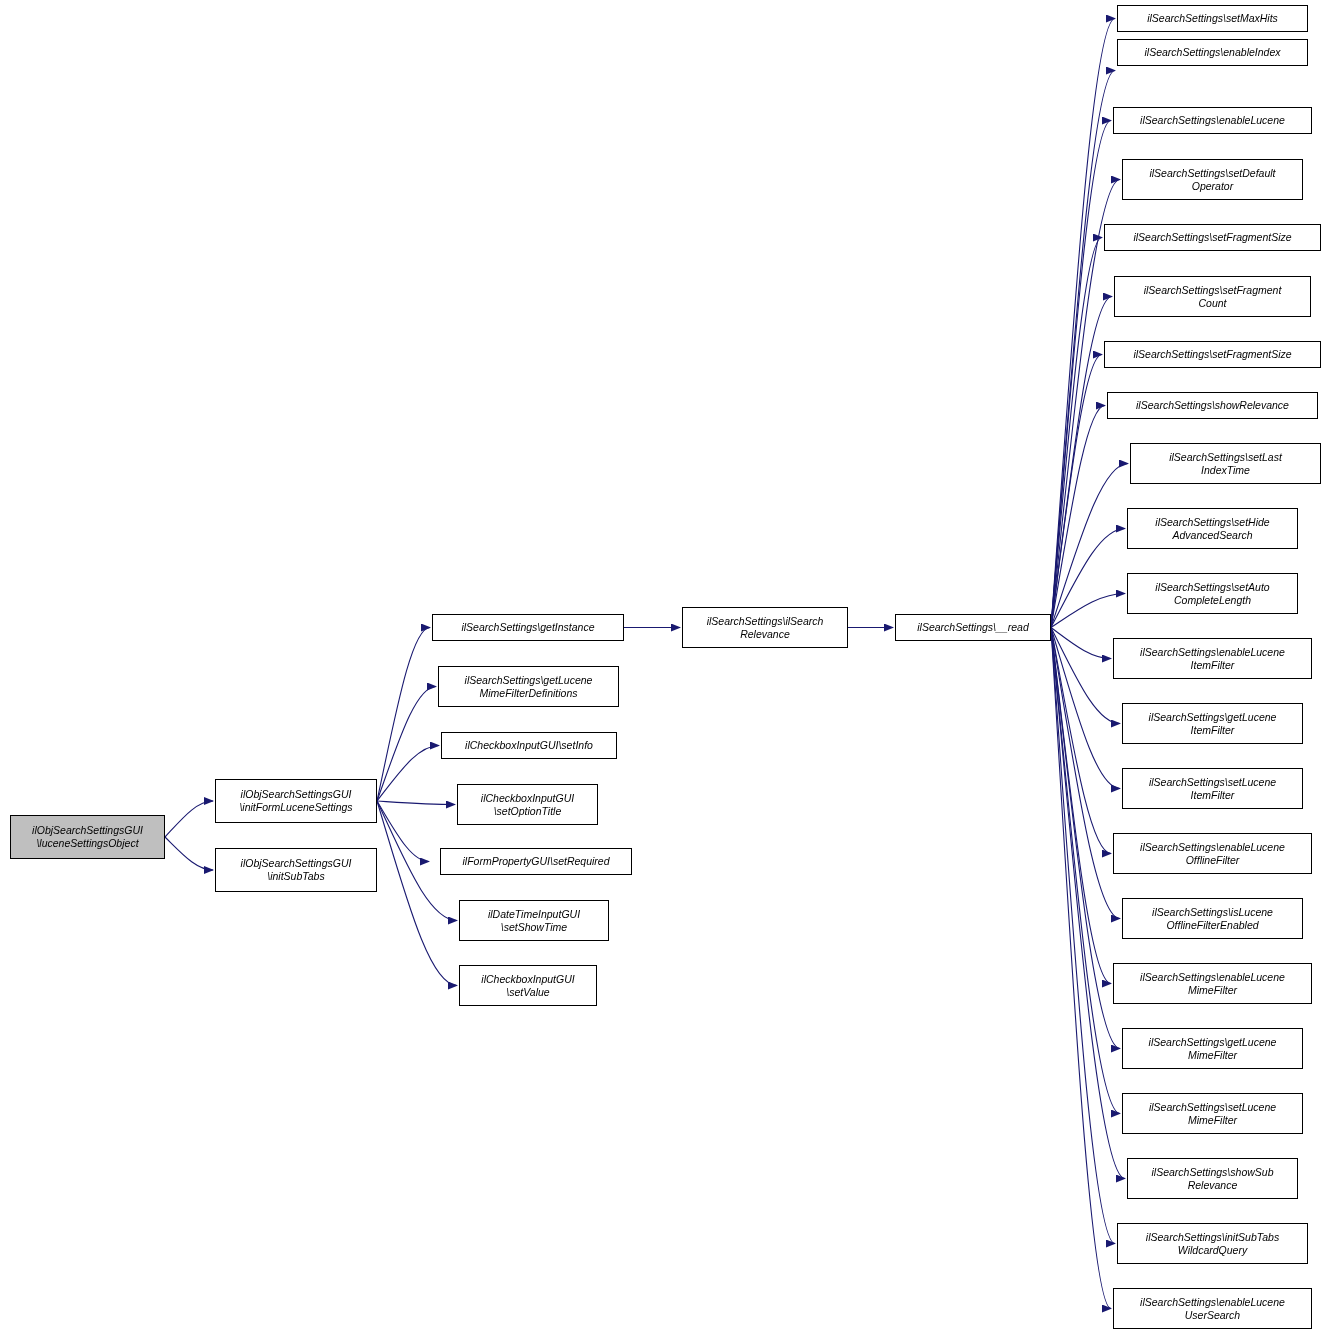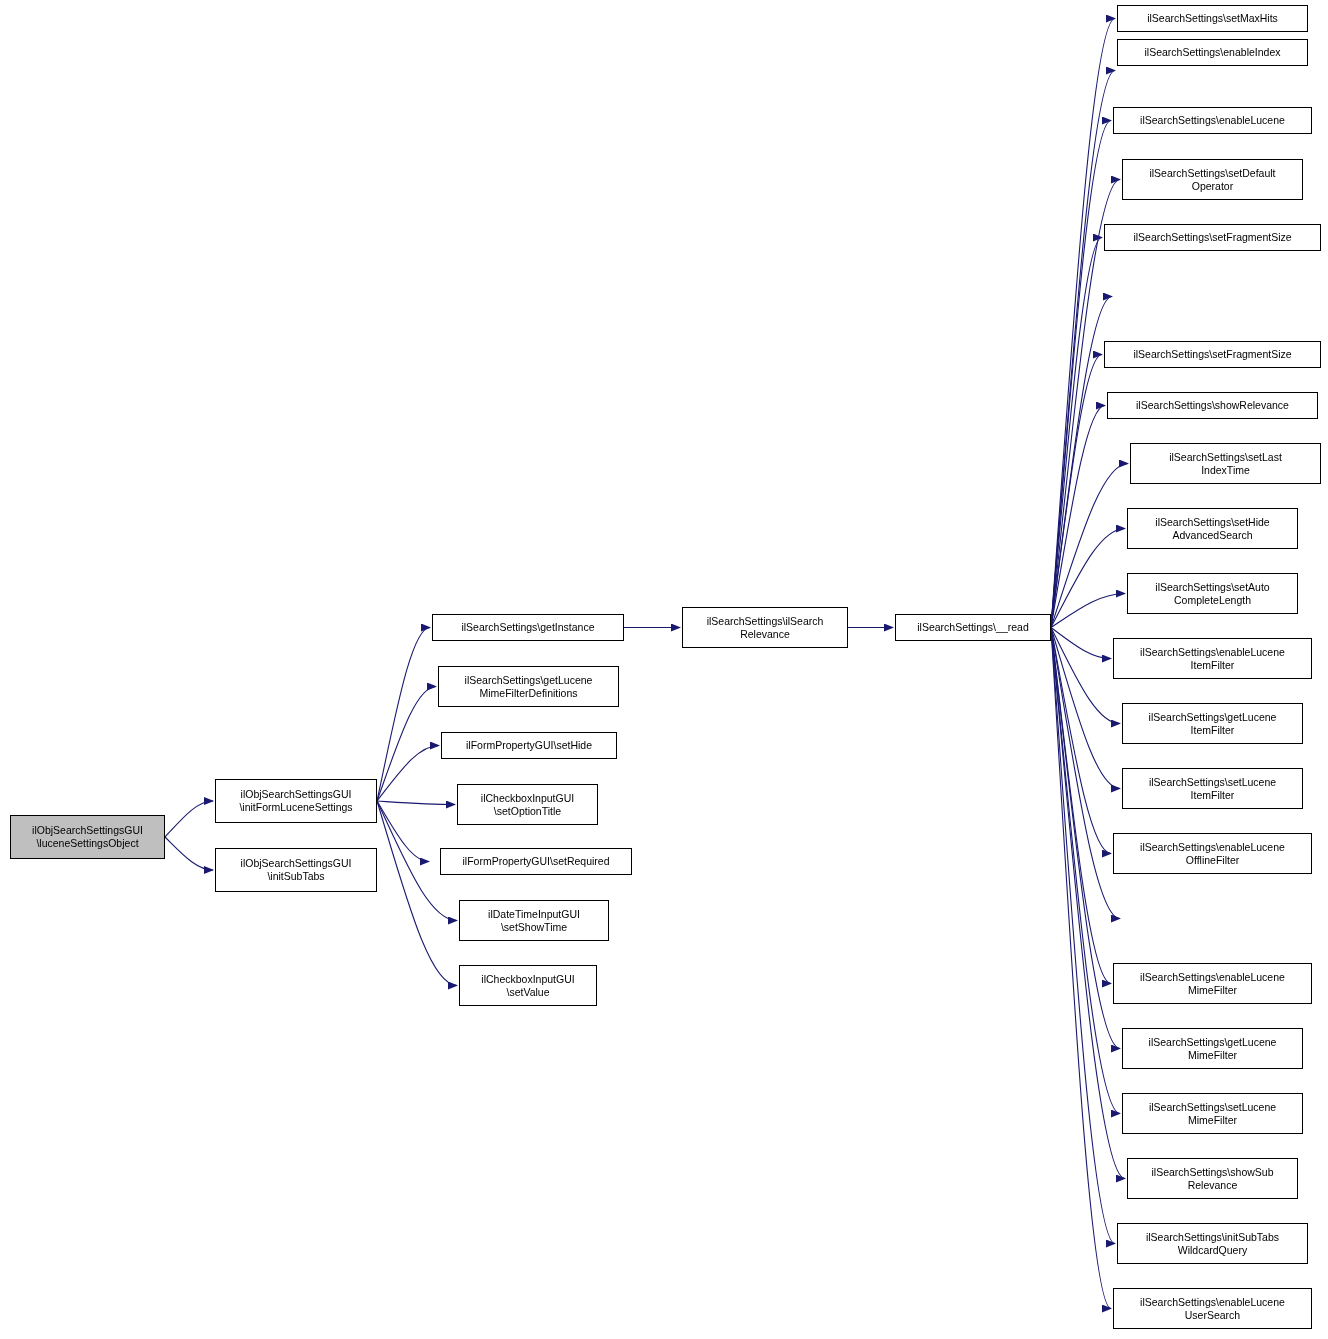--- a/index.html
+++ b/index.html
@@ -14,20 +14,21 @@
   .node{
     position:absolute;
     box-sizing:border-box;
     background:#ffffff;
     border:1px solid #000000;
     display:flex;align-items:center;justify-content:center;
     text-align:center;
     font-size:10.5px;line-height:13px;color:#000000;
     white-space:pre-line;
     cursor:pointer;
+    font-style:italic;
   }
   .node--highlight{background:#bfbfbf;cursor:default;}
 </style>
 </head>
 <body>
 
 <div id="canvas">
 
   <svg id="edge-layer" width="1328" height="1339" viewBox="0 0 1328 1339">
     <defs>
@@ -74,56 +75,60 @@
 \luceneSettingsObject</div>
 
   <div class="node" style="left:215px;top:779px;width:162px;height:44px">ilObjSearchSettingsGUI
 \initFormLuceneSettings</div>
   <div class="node" style="left:215px;top:848px;width:162px;height:44px">ilObjSearchSettingsGUI
 \initSubTabs</div>
 
   <div class="node" style="left:432px;top:614px;width:192px;height:27px">ilSearchSettings\getInstance</div>
   <div class="node" style="left:438px;top:666px;width:181px;height:41px">ilSearchSettings\getLucene
 MimeFilterDefinitions</div>
-  <div class="node" style="left:441px;top:732px;width:176px;height:27px">ilFormPropertyGUI\setHide</div>
+  <div class="node" style="left:441px;top:732px;width:176px;height:27px">ilCheckboxInputGUI\setInfo</div>
   <div class="node" style="left:457px;top:784px;width:141px;height:41px">ilCheckboxInputGUI
 \setOptionTitle</div>
   <div class="node" style="left:440px;top:848px;width:192px;height:27px">ilFormPropertyGUI\setRequired</div>
   <div class="node" style="left:459px;top:900px;width:150px;height:41px">ilDateTimeInputGUI
 \setShowTime</div>
   <div class="node" style="left:459px;top:965px;width:138px;height:41px">ilCheckboxInputGUI
 \setValue</div>
 
   <div class="node" style="left:682px;top:607px;width:166px;height:41px">ilSearchSettings\ilSearch
 Relevance</div>
 
   <div class="node" style="left:895px;top:614px;width:156px;height:27px">ilSearchSettings\__read</div>
 
   <div class="node" style="left:1117px;top:5px;width:191px;height:27px">ilSearchSettings\setMaxHits</div>
   <div class="node" style="left:1117px;top:39px;width:191px;height:27px">ilSearchSettings\enableIndex</div>
   <div class="node" style="left:1113px;top:107px;width:199px;height:27px">ilSearchSettings\enableLucene</div>
   <div class="node" style="left:1122px;top:159px;width:181px;height:41px">ilSearchSettings\setDefault
 Operator</div>
   <div class="node" style="left:1104px;top:224px;width:217px;height:27px">ilSearchSettings\setFragmentSize</div>
+  <div class="node" style="left:1114px;top:276px;width:197px;height:41px">ilSearchSettings\setFragment
+Count</div>
   <div class="node" style="left:1104px;top:341px;width:217px;height:27px">ilSearchSettings\setFragmentSize</div>
   <div class="node" style="left:1107px;top:392px;width:211px;height:27px">ilSearchSettings\showRelevance</div>
   <div class="node" style="left:1130px;top:443px;width:191px;height:41px">ilSearchSettings\setLast
 IndexTime</div>
   <div class="node" style="left:1127px;top:508px;width:171px;height:41px">ilSearchSettings\setHide
 AdvancedSearch</div>
   <div class="node" style="left:1127px;top:573px;width:171px;height:41px">ilSearchSettings\setAuto
 CompleteLength</div>
   <div class="node" style="left:1113px;top:638px;width:199px;height:41px">ilSearchSettings\enableLucene
 ItemFilter</div>
   <div class="node" style="left:1122px;top:703px;width:181px;height:41px">ilSearchSettings\getLucene
 ItemFilter</div>
   <div class="node" style="left:1122px;top:768px;width:181px;height:41px">ilSearchSettings\setLucene
 ItemFilter</div>
   <div class="node" style="left:1113px;top:833px;width:199px;height:41px">ilSearchSettings\enableLucene
 OfflineFilter</div>
+  <div class="node" style="left:1122px;top:898px;width:181px;height:41px">ilSearchSettings\isLucene
+OfflineFilterEnabled</div>
   <div class="node" style="left:1113px;top:963px;width:199px;height:41px">ilSearchSettings\enableLucene
 MimeFilter</div>
   <div class="node" style="left:1122px;top:1028px;width:181px;height:41px">ilSearchSettings\getLucene
 MimeFilter</div>
   <div class="node" style="left:1122px;top:1093px;width:181px;height:41px">ilSearchSettings\setLucene
 MimeFilter</div>
   <div class="node" style="left:1127px;top:1158px;width:171px;height:41px">ilSearchSettings\showSub
 Relevance</div>
   <div class="node" style="left:1117px;top:1223px;width:191px;height:41px">ilSearchSettings\initSubTabs
 WildcardQuery</div>

